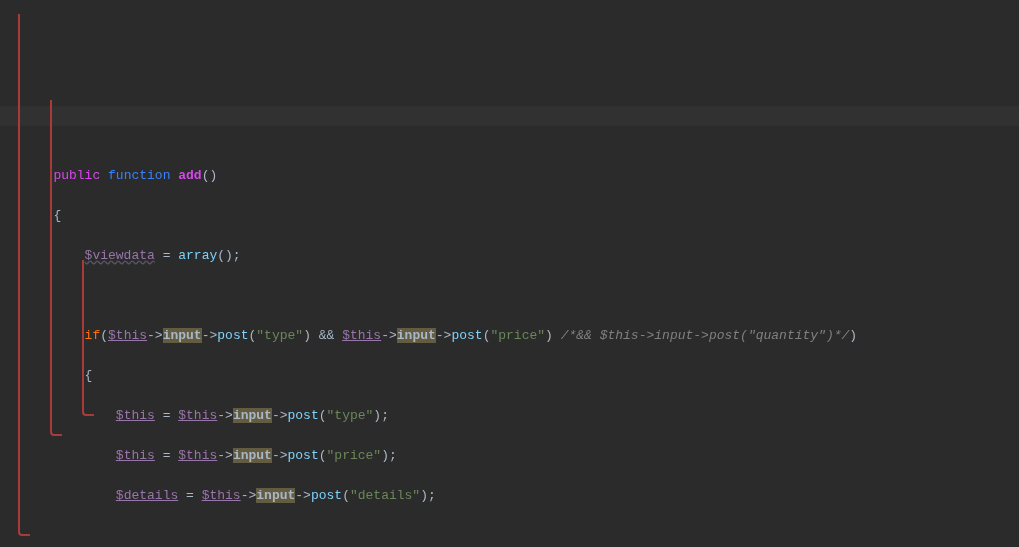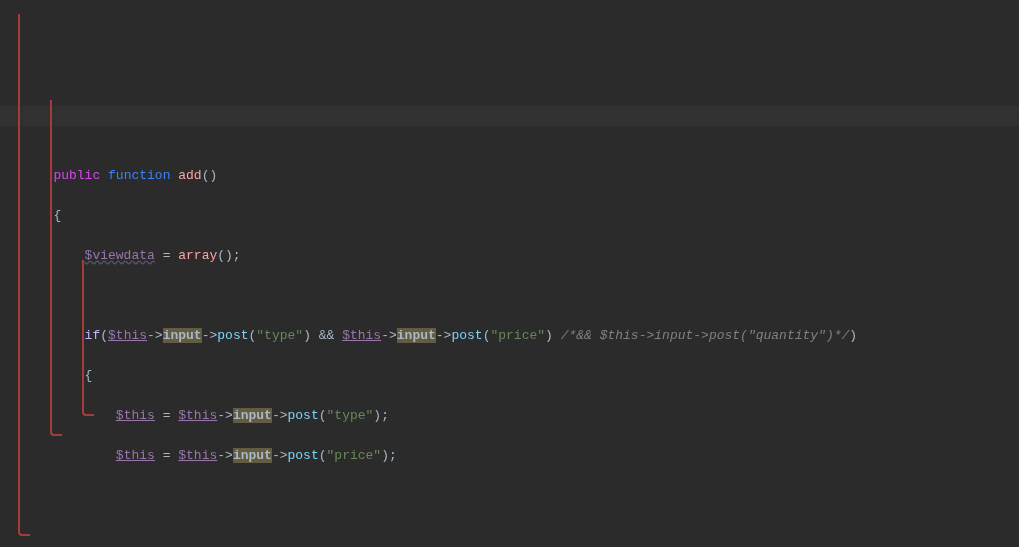--- a/index.html
+++ b/index.html
@@ -27,23 +27,23 @@
   }
   .hl-line {
     position: absolute;
     left: 0;
     right: 0;
     height: 20px;
     background: rgba(255,255,255,0.03);
   }
   .k-public   { color: #d946ef; }
   .k-function { color: #3b82f6; }
-  .k-if       { color: #c4b5fd; }
-  .k-array    { color: #fca5a5; }
-  .fn-name    { color: #fca5a5; }
+  .k-if       { color: #f97316; }
+  .k-array    { color: #7dd3fc; }
+  .fn-name    { color: #d946ef; font-weight: bold; }
   .var        { color: #9876aa; text-decoration: underline; }
   .var-wavy   { color: #9876aa; text-decoration: underline wavy #556; }
   .arrow      { color: #a9b7c6; }
   .prop-hl    { background: rgba(204,183,102,0.35); color: #a9b7c6; font-weight: bold; }
   .method     { color: #7dd3fc; }
   .paren      { color: #a9b7c6; }
   .brace      { color: #a9b7c6; }
   .str        { color: #6a8759; }
   .op         { color: #a9b7c6; }
   .cmt        { color: #808080; font-style: italic; }
@@ -60,20 +60,21 @@
   <div class="brace-guide" style="left:82px; top:260px; width:10px; height:154px;"></div>
 
 <div>   <span class="k-public">public</span> <span class="k-function">function</span> <span class="fn-name">add</span><span class="paren">()</span></div>
 <div>   <span class="brace">{</span></div>
 <div>       <span class="var-wavy">$viewdata</span><span class="op"> = </span><span class="k-array">array</span><span class="paren">();</span></div>
 <div> </div>
 <div>       <span class="k-if">if</span><span class="paren">(</span><span class="var">$this</span><span class="arrow">-&gt;</span><span class="prop-hl">input</span><span class="arrow">-&gt;</span><span class="method">post</span><span class="paren">(</span><span class="str">"type"</span><span class="paren">)</span><span class="op"> &amp;&amp; </span><span class="var">$this</span><span class="arrow">-&gt;</span><span class="prop-hl">input</span><span class="arrow">-&gt;</span><span class="method">post</span><span class="paren">(</span><span class="str">"price"</span><span class="paren">)</span><span class="cmt"> /*&amp;&amp; $this-&gt;input-&gt;post("quantity")*/</span><span class="paren">)</span></div>
 <div>       <span class="brace">{</span></div>
 <div>           <span class="var">$this</span><span class="op"> = </span><span class="var">$this</span><span class="arrow">-&gt;</span><span class="prop-hl">input</span><span class="arrow">-&gt;</span><span class="method">post</span><span class="paren">(</span><span class="str">"type"</span><span class="paren">);</span></div>
 <div>           <span class="var">$this</span><span class="op"> = </span><span class="var">$this</span><span class="arrow">-&gt;</span><span class="prop-hl">input</span><span class="arrow">-&gt;</span><span class="method">post</span><span class="paren">(</span><span class="str">"price"</span><span class="paren">);</span></div>
+<div>           <span class="var">$details</span><span class="op"> = </span><span class="var">$this</span><span class="arrow">-&gt;</span><span class="prop-hl">input</span><span class="arrow">-&gt;</span><span class="method">post</span><span class="paren">(</span><span class="str">"details"</span><span class="paren">);</span></div>
 
 
 
 
 
 
 
 
 
 

